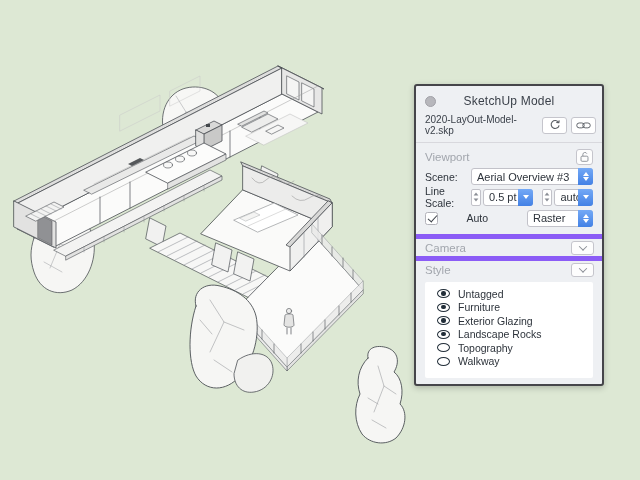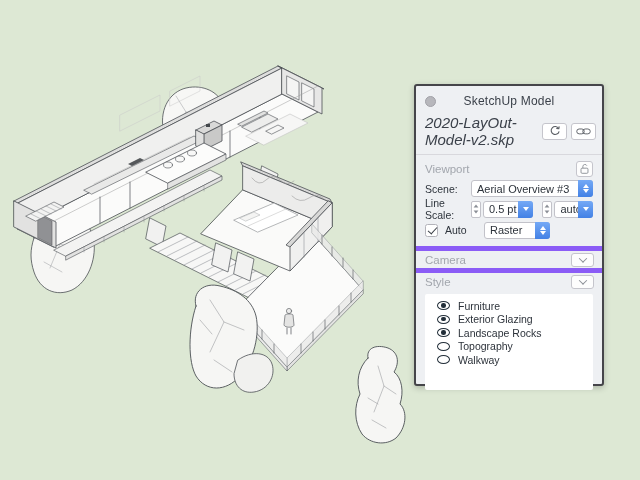--- a/index.html
+++ b/index.html
@@ -19,29 +19,29 @@
     background:#eef0f3; border:2px solid #45454a; border-radius:3px;
     box-shadow:0 2px 6px rgba(0,0,0,.22);
     display:flex; flex-direction:column;
   }
   .p-header { height:20px; margin-top:5px; position:relative; display:flex; align-items:center; flex:none; }
   .dot { position:absolute; left:9px; width:11px; height:11px; border-radius:50%;
          background:#b7b7bc; border:1px solid #a1a1a7; box-sizing:border-box; }
   .p-title { flex:1; text-align:center; font-size:12px; color:#3b414a; letter-spacing:.2px; }
 
   .file-row { display:flex; align-items:center; padding:3px 6px 6px 9px; flex:none; }
-  .filename { flex:1; font-size:15px; color:#3b414a;font-style:italic; }
+  .filename { flex:1; font-size:10px; color:#3b414a; }
   .icon-btn { width:25px; height:17px; background:#fff; border:1px solid #c5c5cc; border-radius:3px;
               display:flex; align-items:center; justify-content:center; margin-left:4px; box-sizing:border-box; }
 
   .divider { height:1px; background:#d8d8dd; flex:none; }
 
   .vp { padding:4px 9px 5px 9px; flex:none; }
   .row { display:flex; align-items:center; margin:1px 0; }
-  .row.h18 { height:18px; } .row.h19 { height:19px; } .row.h20 { height:20px; }
+  .row.h18 { height:18px; } .row.h19 { height:19px; } .row.h20 { height:20px;justify-content:space-between; }
   .muted { font-size:11.5px; color:#a2a6ad; flex:1; }
   .lbl { width:46px; font-size:10.5px; color:#2d333b; flex:none; }
 
   .sq-btn { width:17px; height:16px; background:#fdfdfd; border:1px solid #c5c5cc; border-radius:3px;
             display:flex; align-items:center; justify-content:center; box-sizing:border-box; }
 
   .popup, .combo { position:relative; height:17px; background:#fff; border:1px solid #c2c2c9;
             border-radius:3px; box-sizing:border-box; display:flex; align-items:center; }
   .popup { flex:1; }
   .val { flex:1; padding-left:5px; font-size:11px; color:#2d333b; white-space:nowrap; overflow:hidden; }
@@ -298,20 +298,24 @@
     <div class="sec-row">
       <span class="muted">Style</span>
       <span class="disc-btn">
           <span class="chev down"></span>
         </span>
     </div>
 
     <div class="tags-box">
         <div class="tag-row">
           <span class="eye open"></span>
+          <span class="tag-label">Untagged</span>
+        </div>
+        <div class="tag-row">
+          <span class="eye open"></span>
           <span class="tag-label">Furniture</span>
         </div>
         <div class="tag-row">
           <span class="eye open"></span>
           <span class="tag-label">Exterior Glazing</span>
         </div>
         <div class="tag-row">
           <span class="eye open"></span>
           <span class="tag-label">Landscape Rocks</span>
         </div>

